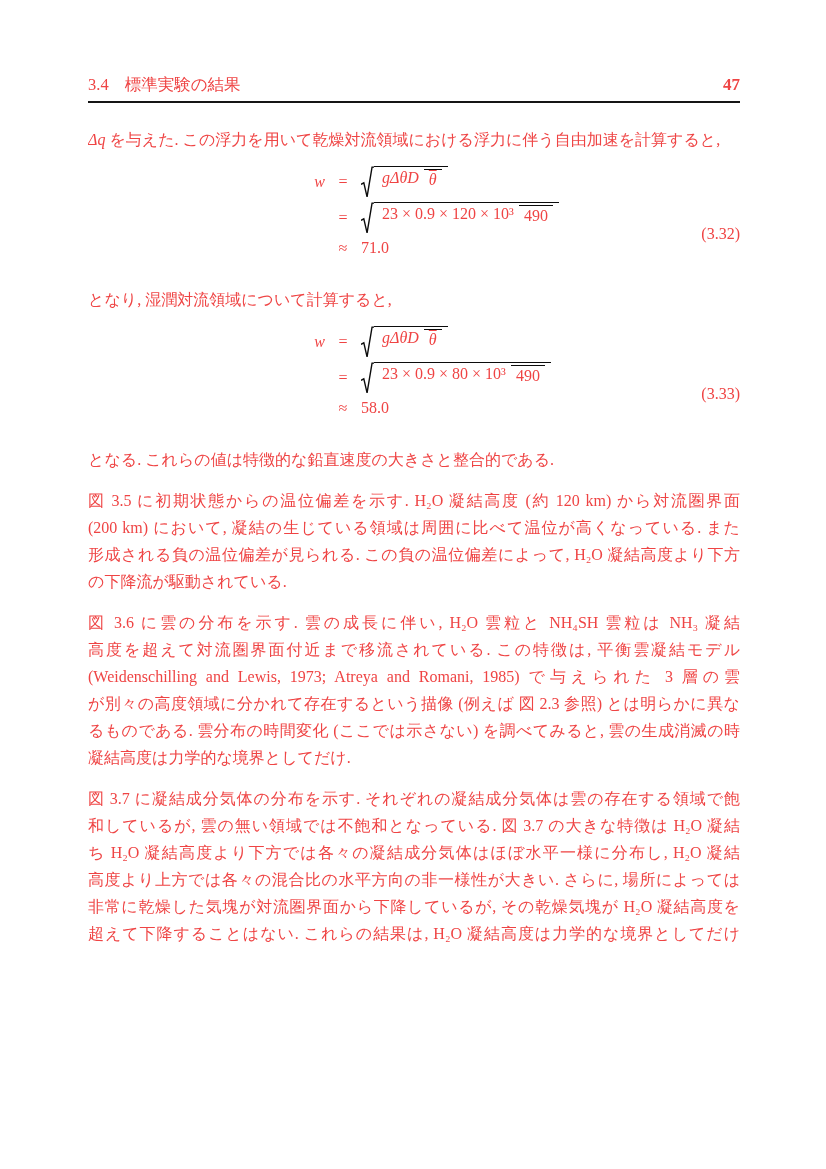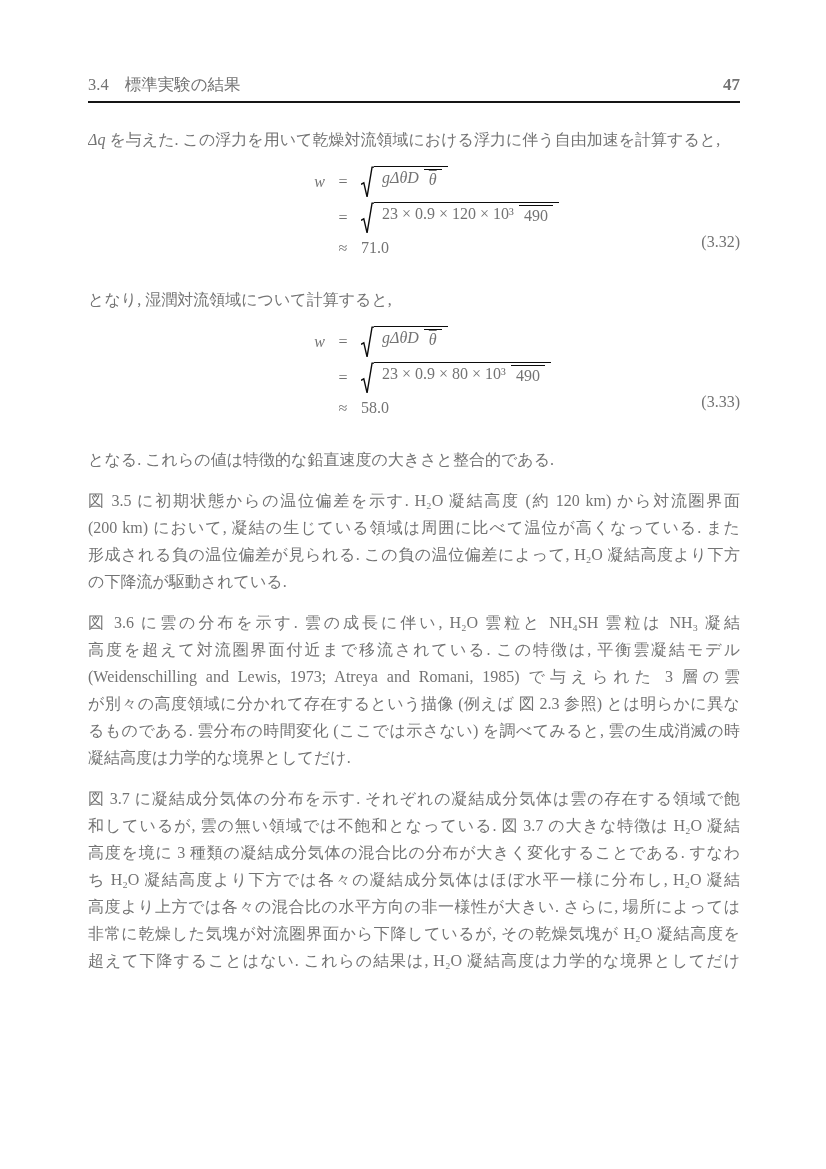--- a/index.html
+++ b/index.html
@@ -1,20 +1,20 @@
 <!DOCTYPE html>
 <html><head>
 <meta charset="utf-8">
 <style>
   html,body { margin:0; padding:0; background:#ffffff; }
   .page {
     position:relative;
     width:826px; height:1169px;
     background:#ffffff;
-    color:#737373;
+    color:#ef4444;
     font-family:"Liberation Serif","DejaVu Serif",serif;
     font-size:16px;
     box-sizing:border-box;
     padding:74px 86px 0 88px;
     overflow:hidden;
   }
   
   .header {
     display:flex; align-items:baseline;
     border-bottom:2px solid #151515;
@@ -43,21 +43,21 @@
   .eq-var { width:22px; text-align:right; font-style:italic; }
   .eq-rel { width:36px; text-align:center; }
   .sqrt { display:inline-flex; align-items:stretch; }
   .rad { width:13px; flex:0 0 13px; align-self:stretch; height:auto; display:block; }
   .radicand { border-top:1.4px solid #0c0c0c; padding:2px 6px 0 3px; }
   .frac { display:inline-flex; line-height:1.15; }
   .frac .num { text-align:center; padding:0 5px 2px; }
   .frac .den { border-top:1.2px solid #0c0c0c; text-align:center; padding:1px 5px 0; }
   .eq-result-row { line-height:22px; }
   .eq-number {
-    position:absolute; right:0; bottom:6px;
+    position:absolute; right:0; bottom:14px;
     line-height:22px;
   }
 </style>
 </head>
 <body>
 
 <div class="page">
 
   <div class="header">
     <span class="sec">3.4</span>
@@ -167,20 +167,19 @@
     <div class="tline just">高度を超えて対流圏界面付近まで移流されている. この特徴は, 平衡雲凝結モデル</div>
     <div class="tline just">(Weidenschilling and Lewis, 1973; Atreya and Romani, 1985) で与えられた 3 層の雲</div>
     <div class="tline just">が別々の高度領域に分かれて存在するという描像 (例えば 図 2.3 参照) とは明らかに異な</div>
     <div class="tline just">るものである. 雲分布の時間変化 (ここでは示さない) を調べてみると, 雲の生成消滅の時</div>
     <div class="tline">凝結高度は力学的な境界としてだけ.</div>
   </div>
 
   <div class="para">
     <div class="tline just">図 3.7 に凝結成分気体の分布を示す. それぞれの凝結成分気体は雲の存在する領域で飽</div>
     <div class="tline just">和しているが, 雲の無い領域では不飽和となっている. 図 3.7 の大きな特徴は H₂O 凝結</div>
-    <div class="tline just">高度を境に 3 種類の凝結成分気体の混合比の分布が大きく変化することである. すなわ</div>
     <div class="tline just">ち H₂O 凝結高度より下方では各々の凝結成分気体はほぼ水平一様に分布し, H₂O 凝結</div>
     <div class="tline just">高度より上方では各々の混合比の水平方向の非一様性が大きい. さらに, 場所によっては</div>
     <div class="tline just">非常に乾燥した気塊が対流圏界面から下降しているが, その乾燥気塊が H₂O 凝結高度を</div>
     <div class="tline just">超えて下降することはない. これらの結果は, H₂O 凝結高度は力学的な境界としてだけ</div>
   </div>
 
 </div>
 
 </body></html>

